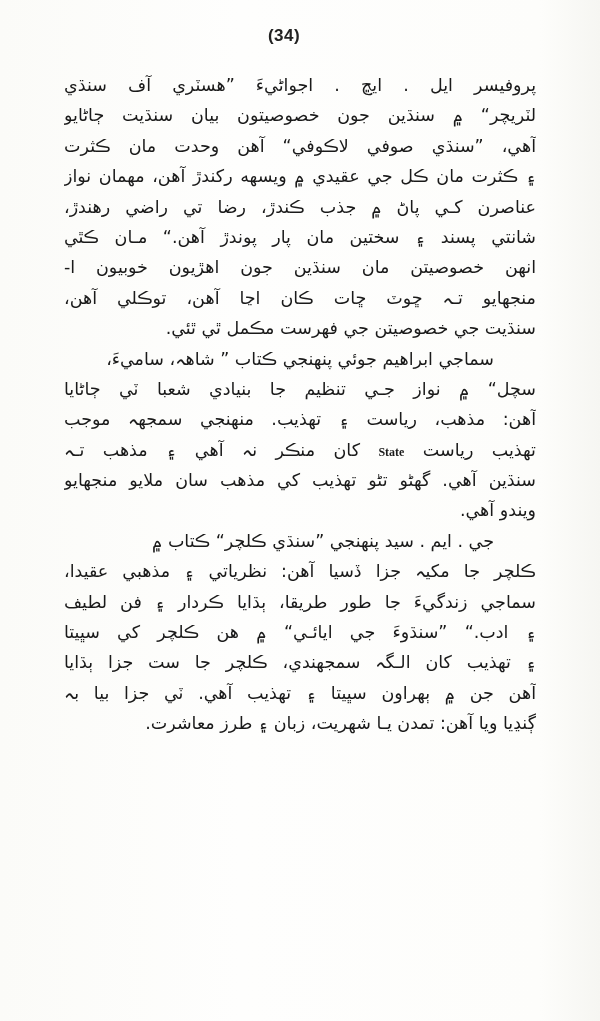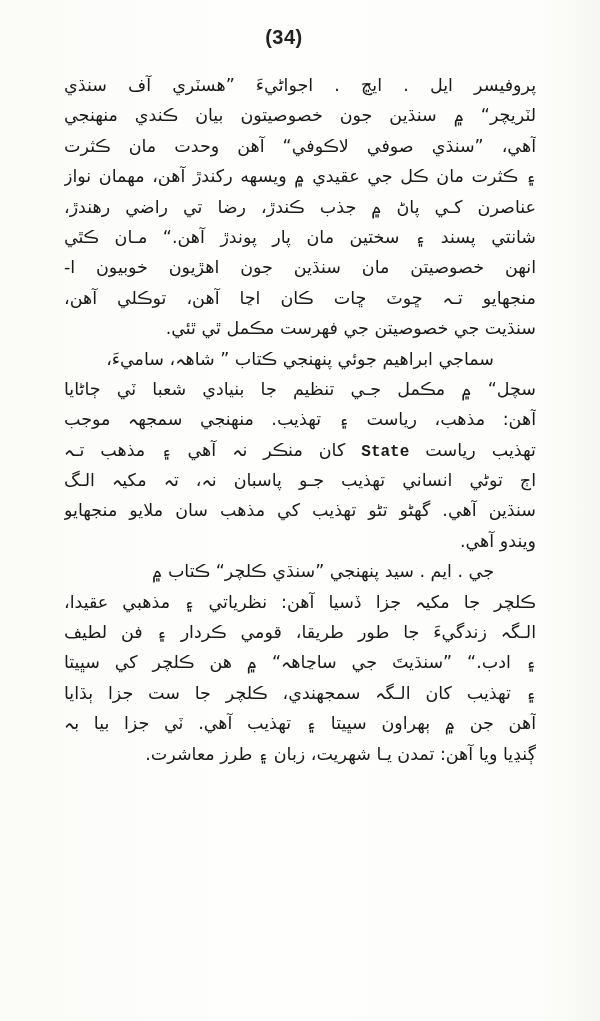--- a/index.html
+++ b/index.html
@@ -22,21 +22,21 @@
       background: linear-gradient(90deg, #fbfbf8 0%, #fefefd 40%, #fdfdfb 90%, #f6f6f2 100%);
     }
     .page-number {
       position: absolute;
       top: 26px;
       left: 0;
       width: 568px;
       text-align: center;
       font-family: "Liberation Sans", sans-serif;
       font-weight: bold;
-      font-size: 20px;
+      font-size: 17px;
       color: #222;
       letter-spacing: 0.5px;
     }
     .body-text {
       position: absolute;
       top: 70px;
       left: 64px;
       width: 472px;
       direction: rtl;
       unicode-bidi: embed;
@@ -51,62 +51,61 @@
       text-align-last: justify;
       overflow: hidden;
     }
     .line.last {
       text-align-last: right;
     }
     .line.indent {
       padding-right: 42px;
     }
     .latin {
-      font-family: Liberation Mono, monospace;
+      font-family: Liberation Serif, serif;
       font-weight: bold;
-      font-size: 16px;
+      font-size: 12px;
       direction: ltr;
       unicode-bidi: embed;
     }
   </style>
 </head>
 <body>
 
 <div class="page">
 
   <div class="page-number">(34)</div>
 
   <div class="body-text">
 
     <div>
       <span class="line">پروفيسر ايل . ايڇ . اجواڻيءَ ”هسٽري آف سنڌي</span>
-      <span class="line">لٽريچر“ ۾ سنڌين جون خصوصيتون بيان ڪندي منهنجي</span>
+      <span class="line">لٽريچر“ ۾ سنڌين جون خصوصيتون بيان سنڌيت ڄاڻايو</span>
       <span class="line">آهي، ”سنڌي صوفي لاڪوفي“ آهن وحدت مان ڪثرت</span>
       <span class="line">۽ ڪثرت مان ڪل جي عقيدي ۾ ويسهه رکندڙ آهن، مهمان نواز</span>
       <span class="line">عناصرن کـي پاڻ ۾ جذب ڪندڙ، رضا تي راضي رهندڙ،</span>
       <span class="line">شانتي پسند ۽ سختين مان پار پوندڙ آهن.“ مـان ڪٿي</span>
       <span class="line">انهن خصوصيتن مان سنڌين جون اهڙيون خوبيون ا-</span>
       <span class="line">منجهايو تـہ ڇوٽ ڇات ڪان اڃا آهن، توڪلي آهن،</span>
       <span class="line last">سنڌيت جي خصوصيتن جي فهرست مڪمل ٿي ٿئي.</span>
     </div>
 
     <div>
       <span class="line indent last">سماجي ابراهيم جوئي پنهنجي ڪتاب ” شاهہ، ساميءَ،</span>
-      <span class="line">سچل“ ۾ مڪمل جـي تنظيم جا بنيادي شعبا ٽي ڄاڻايا</span>
+      <span class="line">سچل“ ۾ نواز جـي تنظيم جا بنيادي شعبا ٽي ڄاڻايا</span>
       <span class="line">آهن: مذهب، رياست ۽ تهذيب. منهنجي سمجهہ موجب</span>
       <span class="line">تهذيب رياست <span class="latin">State</span> کان منڪر نہ آهي ۽ مذهب تـہ</span>
-      <span class="line">اڄ توڻي انساني تهذيب جـو پاسبان نہ، تہ مکيہ الـگ</span>
       <span class="line">سنڌين آهي. گهڻو تڻو تهذيب کي مذهب سان ملايو منجهايو</span>
       <span class="line last">ويندو آهي.</span>
     </div>
 
     <div>
       <span class="line indent last">جي . ايم . سيد پنهنجي ”سنڌي ڪلچر“ ڪتاب ۾</span>
       <span class="line">ڪلچر جا مکيہ جزا ڏسيا آهن: نظرياتي ۽ مذهبي عقيدا،</span>
-      <span class="line">الـگہ زندگيءَ جا طور طريقا، قومي ڪردار ۽ فن لطيف</span>
-      <span class="line">۽ ادب.“ ”سنڌيتَ جي ساڃاهہ“ ۾ هن ڪلچر کي سڀيتا</span>
+      <span class="line">سماجي زندگيءَ جا طور طريقا، ٻڌايا ڪردار ۽ فن لطيف</span>
+      <span class="line">۽ ادب.“ ”سنڌوءَ جي ايائـي“ ۾ هن ڪلچر کي سڀيتا</span>
       <span class="line">۽ تهذيب کان الـگہ سمجهندي، ڪلچر جا ست جزا ٻڌايا</span>
       <span class="line">آهن جن ۾ ٻهراون سڀيتا ۽ تهذيب آهي. ٽي جزا بيا بہ</span>
       <span class="line last">ڳنڍيا ويا آهن: تمدن يـا شهريت، زبان ۽ طرز معاشرت.</span>
     </div>
 
   </div>
 </div>
 
 </body></html>

